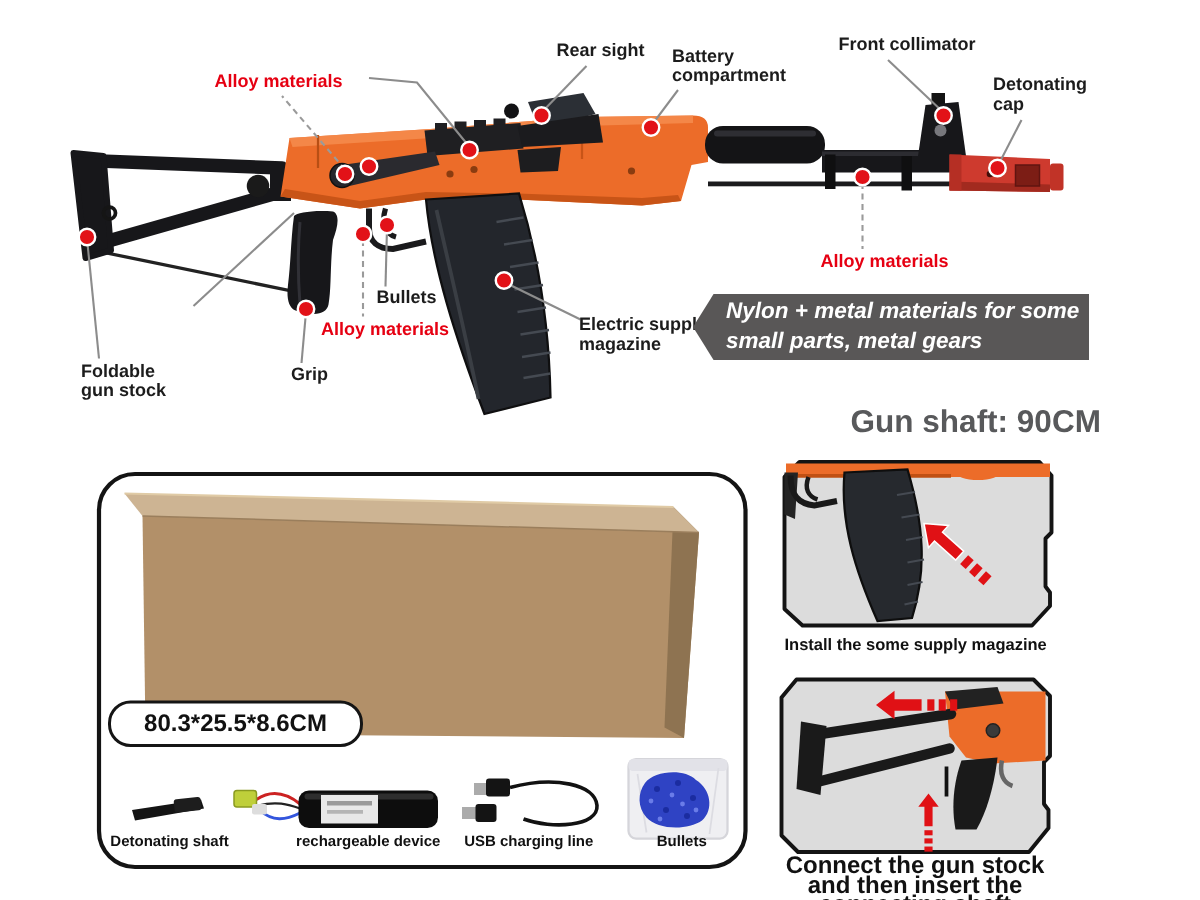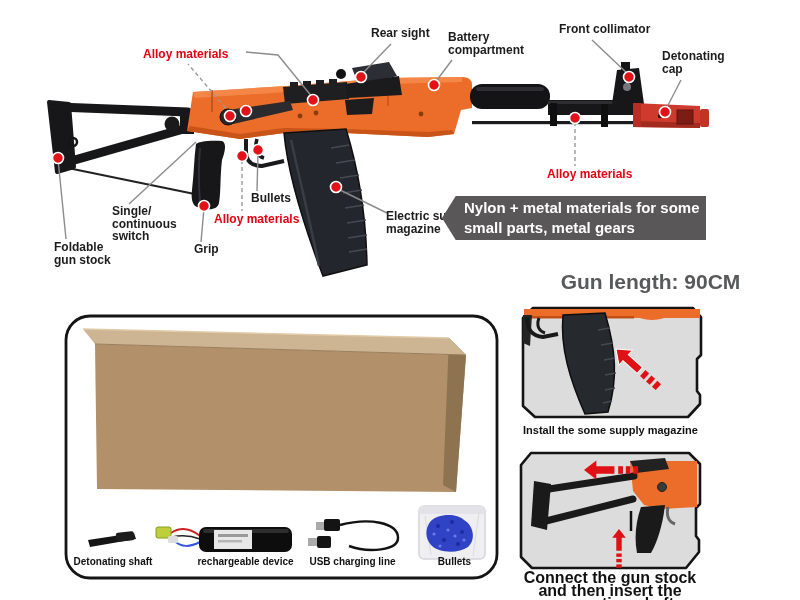--- a/index.html
+++ b/index.html
@@ -2,24 +2,24 @@
 <html style="--orange: #EC6C29; --red_label: #E60012; --dot_red: #E21218; --banner_gray: #595757; --title_gray: #58595B; --panel_gray: #DCDCDC; --kraft_front: #B29069; --kraft_top: #CDB493; --kraft_side: #8E7351; --bullet_blue: #2F43C4; --detonating_cap_red: #CE3A2E;"><head>
 <meta charset="utf-8">
 <style>
   html,body{margin:0;padding:0;background:#fff;}
   .page{position:relative;width:800px;height:600px;background:#fff;overflow:hidden;
         font-family:"Liberation Sans",sans-serif;}
   .layer{position:absolute;left:0;top:0;}
   .lbl{position:absolute;font-weight:bold;font-size:12px;line-height:12.5px;
        color:#1c1c1c;white-space:pre-line;}
   .lbl.red{color:var(--red_label,#e60012);}
-  .banner{position:absolute;left:442px;top:196px;width:264px;height:44px;
+  .banner{position:absolute;left:462px;top:196px;width:264px;height:44px;
           background:var(--banner_gray,#595757);
           clip-path:polygon(0 50%,5.2% 0,100% 0,100% 100%,5.2% 100%);
-          display:flex;align-items:center;}
+          display:flex;align-items:center;font-style:italic;}
   .banner .txt{margin-left:22px;color:#fff;font-weight:bold;font-size:15px;
                line-height:20px;white-space:pre-line;}
   .gun-length{position:absolute;left:553px;top:270px;width:195px;text-align:center;
               font-weight:bold;font-size:21px;color:var(--title_gray,#58595b);}
   .pill{position:absolute;left:72px;top:467px;width:166px;height:27px;background:#fff;
         border:2.2px solid #151515;border-radius:15px;text-align:center;
         font-weight:bold;font-size:16px;line-height:27px;color:#111;z-index:3;}
   .caption1{position:absolute;left:523px;top:424px;width:195px;font-weight:bold;
             font-size:11px;color:#111;}
   .caption2{position:absolute;left:502px;top:571px;width:216px;text-align:center;
@@ -269,37 +269,35 @@
 
 <div class="lbl red" style="left:143px;top:48px;">Alloy materials</div>
 <div class="lbl" style="left:371px;top:27px;">Rear sight</div>
 <div class="lbl" style="left:448px;top:31px;">Battery
 compartment</div>
 <div class="lbl" style="left:559px;top:23px;">Front collimator</div>
 <div class="lbl" style="left:662px;top:50px;">Detonating
 cap</div>
 <div class="lbl" style="left:54px;top:241px;">Foldable
 gun stock</div>
-<div class="lbl" style="left:112px;top:205px;">Single/
-continuous
-switch</div>
 <div class="lbl" style="left:194px;top:243px;">Grip</div>
 <div class="lbl" style="left:251px;top:192px;">Bullets</div>
 <div class="lbl red" style="left:214px;top:213px;">Alloy materials</div>
 <div class="lbl" style="left:386px;top:210px;">Electric supply
 magazine</div>
 <div class="lbl red" style="left:547px;top:168px;">Alloy materials</div>
 
 <div class="banner">
   <div class="txt">Nylon + metal materials for some
 small parts, metal gears</div>
 </div>
 
-<div class="gun-length">Gun length: 90CM</div>
-
+<div class="gun-length">Gun shaft: 90CM</div>
+
+<div class="pill">80.3*25.5*8.6CM</div>
 
 <div class="acc-lbl" style="left:63px;width:100px;">Detonating shaft</div>
 <div class="acc-lbl" style="left:183px;width:125px;">rechargeable device</div>
 <div class="acc-lbl" style="left:295px;width:115px;">USB charging line</div>
 <div class="acc-lbl" style="left:412px;width:85px;">Bullets</div>
 
 <div class="caption1">Install the some supply magazine</div>
 <div class="caption2">Connect the gun stock
 and then insert the connecting shaft</div>
 

